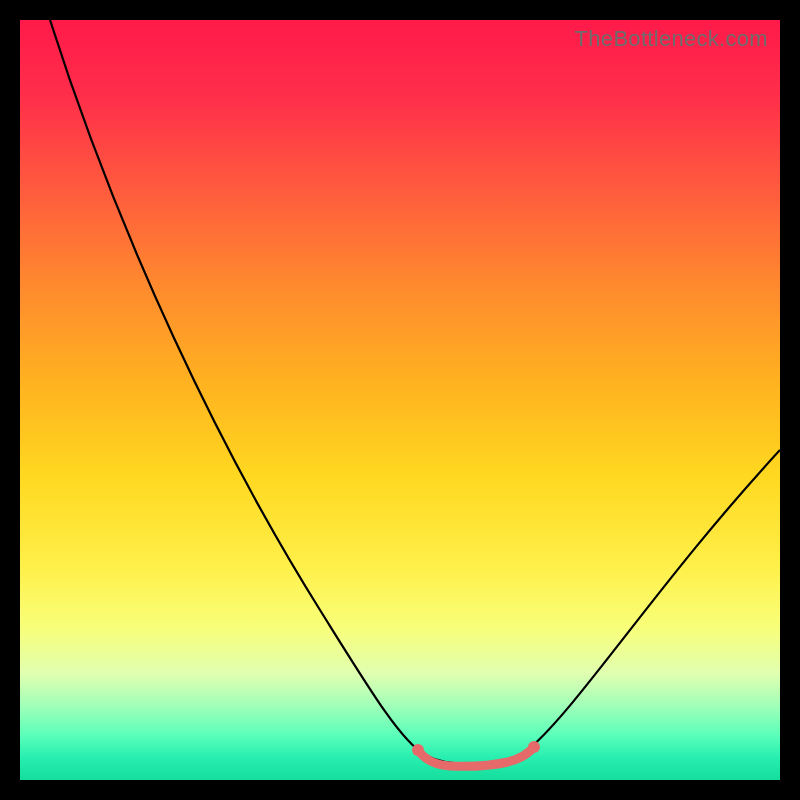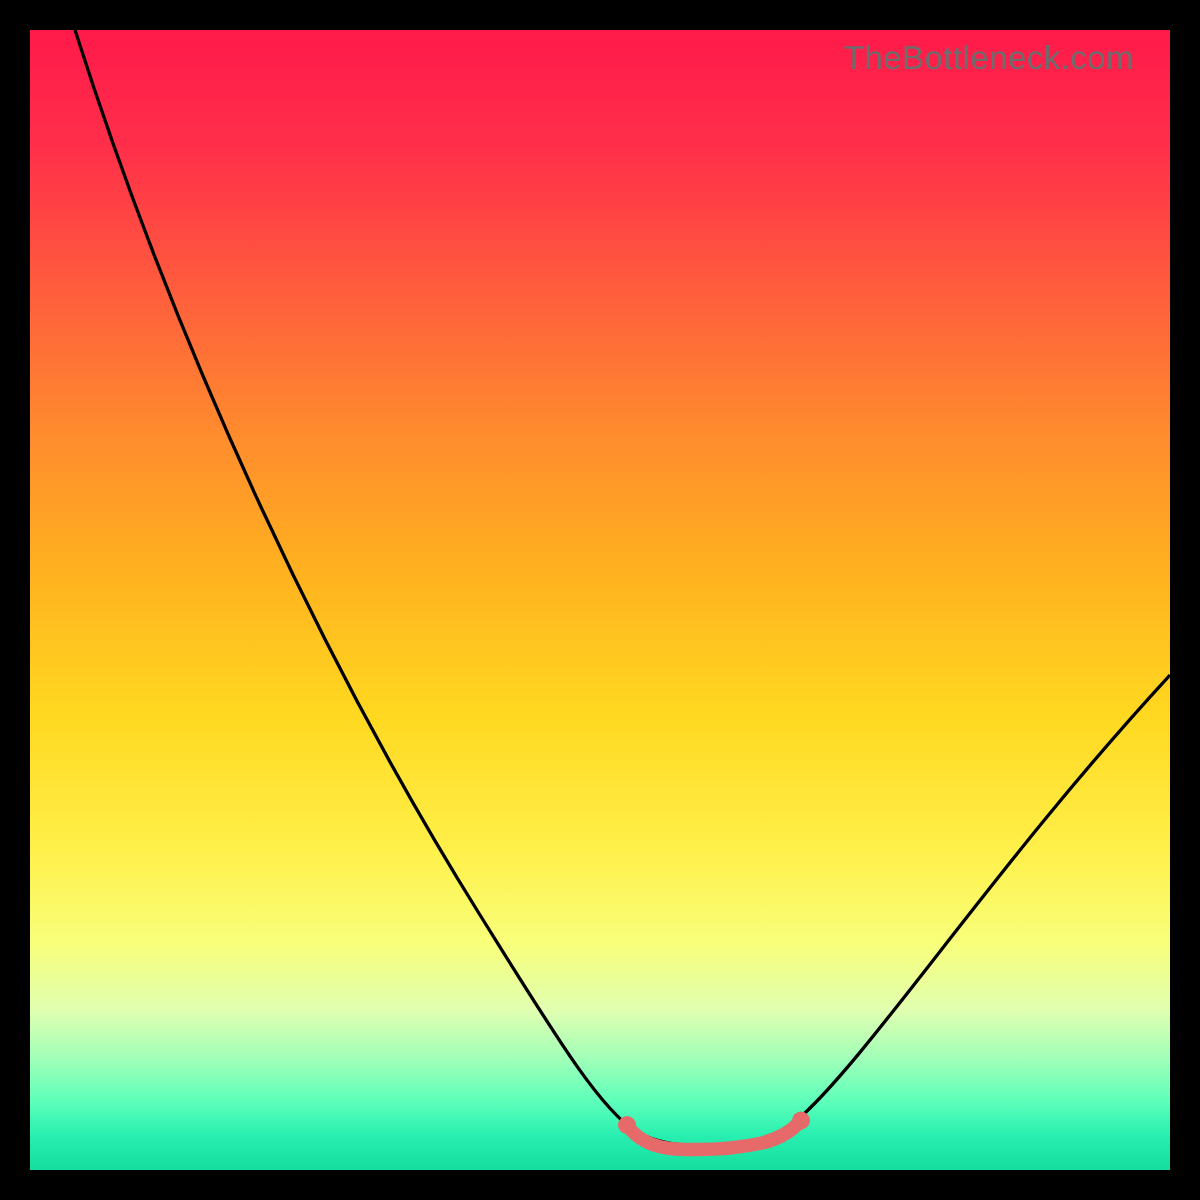--- a/index.html
+++ b/index.html
@@ -38,21 +38,21 @@
       #e0ffb0 86%,
       #a4ffb8 90%,
       #5dffba 94%,
       #28efb0 97%,
       #14dd9e 100%
     );
   }
   .watermark {
     position: absolute;
     top: 6px;
-    right: 24px;
+    right: 12px;
     color: #6d6d6d;
     font-size: 22px;
     font-weight: 500;
     letter-spacing: 0.3px;
   }
   svg.curves {
     position: absolute;
     left: 0;
     top: 0;
     width: 760px;

